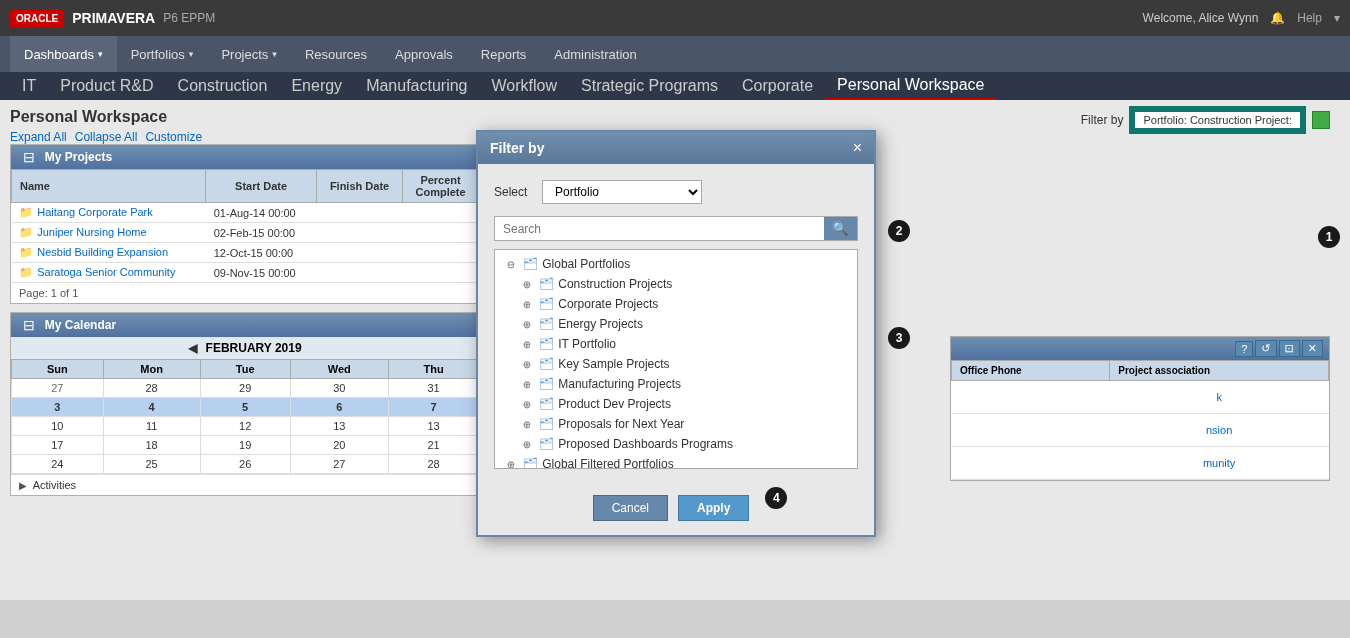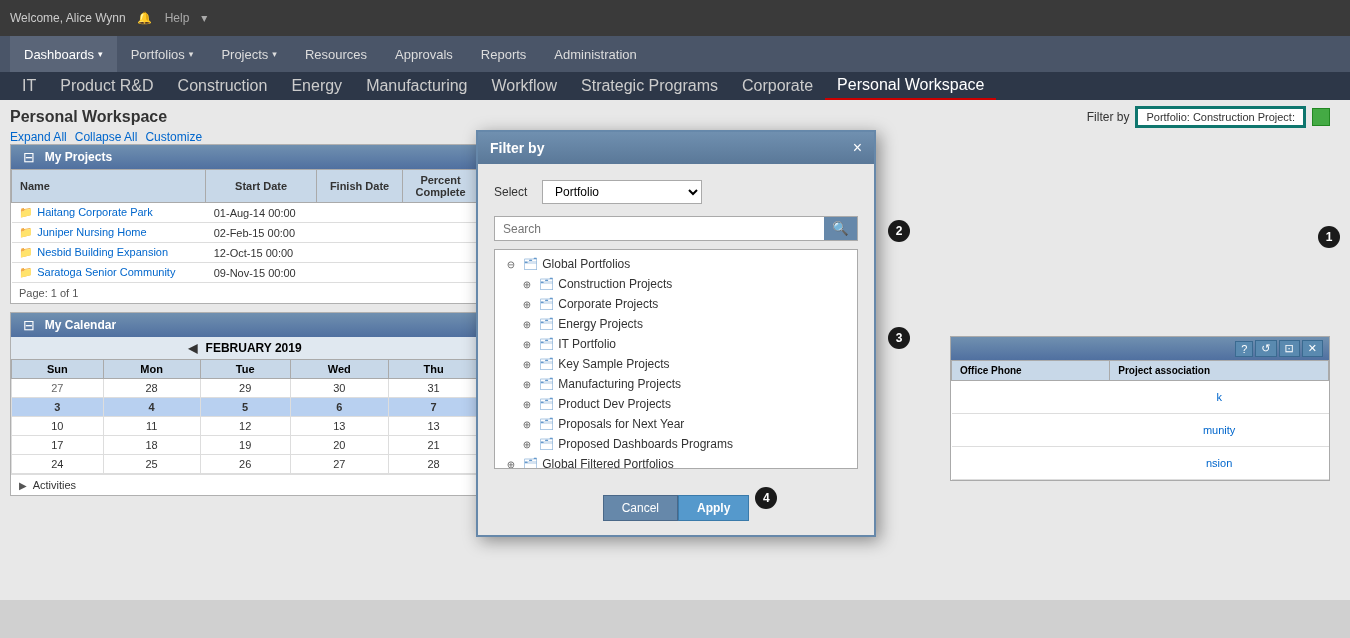--- a/index.html
+++ b/index.html
@@ -47,21 +47,21 @@
     .pagination { font-size: 11px; color: #555; padding: 4px 8px; }
 
     
     .calendar-table { width: 100%; border-collapse: collapse; }
     .calendar-table th { background: #c8d8e8; padding: 3px 4px; text-align: center; font-size: 11px; border: 1px solid #aaa; }
     .calendar-table td { padding: 3px 8px; text-align: center; font-size: 11px; border: 1px solid #ddd; color: #333; }
     .calendar-table td.today { background: #b8d0f0; font-weight: bold; }
     .calendar-table td.weekend { color: #666; }
     .calendar-month-header { text-align: center; font-size: 12px; font-weight: bold; padding: 4px; background: #e0e8f0; display: flex; align-items: center; justify-content: center; gap: 8px; }
     .calendar-nav { cursor: pointer; color: #333; }
-    .filter-tag { background: white; border: 3px solid #0f766e; padding: 2px 8px; font-size: 11px; color: #333; }
+    .filter-tag { background: white; border: 6px solid #0f766e; padding: 2px 8px; font-size: 11px; color: #333; }
 
     
     .right-panel { position: absolute; top: 130px; right: 10px; width: 380px; background: white; border: 1px solid #aaa; }
     .right-panel-header { background: linear-gradient(to bottom, #7090b0, #5070a0); color: white; padding: 3px 6px; display: flex; justify-content: space-between; align-items: center; }
     .right-panel-toolbar { display: flex; gap: 2px; align-items: center; }
     .rp-btn { background: #5a8ab0; border: 1px solid #3a6a90; color: white; padding: 1px 5px; cursor: pointer; font-size: 11px; }
     .right-panel-content { }
     .rp-table { width: 100%; border-collapse: collapse; }
     .rp-table th { background: #c8d8e8; padding: 4px 8px; text-align: left; font-size: 10px; border: 1px solid #aaa; }
     .rp-table td { padding: 10px 8px; font-size: 11px; border-bottom: 1px solid #ddd; color: #0066cc; text-align: center; }
@@ -76,21 +76,21 @@
     .modal-row { display: flex; align-items: center; gap: 8px; margin-bottom: 12px; }
     .modal-label { font-size: 12px; font-weight: normal; color: #333; min-width: 40px; }
     .modal-select { border: 1px solid #aaa; padding: 3px 8px; font-size: 12px; background: white; min-width: 160px; }
     .search-row { display: flex; border: 1px solid #aaa; background: white; }
     .search-input { flex: 1; border: none; padding: 4px 8px; font-size: 12px; outline: none; color: #999; }
     .search-btn { background: #6688aa; border: none; padding: 4px 8px; cursor: pointer; color: white; }
     .tree-container { border: 1px solid #aaa; background: white; max-height: 220px; overflow-y: auto; padding: 4px; }
     .tree-item { display: flex; align-items: center; padding: 2px 4px; cursor: pointer; font-size: 12px; color: #333; }
     .tree-item .expand-btn { width: 16px; height: 16px; display: flex; align-items: center; justify-content: center; color: #666; font-size: 10px; cursor: pointer; }
     .tree-item-indent { padding-left: 20px; }
-    .modal-footer { display: flex; justify-content: center; gap: 0; padding: 10px 0 14px; }
+    .modal-footer { display: flex; justify-content: center; gap: 10px; padding: 10px 0 14px; }
     .btn-cancel { background: #6688aa; color: white; border: 1px solid #4a6888; padding: 5px 18px; cursor: pointer; font-size: 12px; }
     .btn-apply { background: #5599cc; color: white; border: 1px solid #3a7aaa; padding: 5px 18px; cursor: pointer; font-size: 12px; font-weight: bold; }
 
     
     .tree-container::-webkit-scrollbar { width: 12px; }
     .tree-container::-webkit-scrollbar-track { background: #f0f0f0; }
     .tree-container::-webkit-scrollbar-thumb { background: #aaa; border: 1px solid #888; }
 
     
     .activities-row { display: flex; align-items: center; padding: 4px 8px; cursor: pointer; font-size: 11px; color: #333; border-top: 1px solid #ddd; }
@@ -101,20 +101,25 @@
 
     .filter-bar-top { position: absolute; right: 20px; top: 6px; display: flex; align-items: center; gap: 6px; font-size: 12px; }
     .green-grid-icon { width: 20px; height: 20px; display: inline-block; cursor: pointer; background: #44aa44; border: 1px solid #228822; }
 
     .badge-1 { top: 126px; right: 10px; }
   </style>
 </head>
 <body>
 
 <div class="top-bar">
+  <div class="top-bar-left">
+    <span class="oracle-logo">ORACLE</span>
+    <span class="app-title">PRIMAVERA</span>
+    <span class="app-subtitle">P6 EPPM</span>
+  </div>
   <div class="top-bar-right">
     <span>Welcome, Alice Wynn</span>
     <span style="cursor:pointer;">🔔</span>
     <span style="cursor:pointer; color:#aaa;">Help</span>
     <span style="color:#aaa;">▾</span>
   </div>
 </div>
 
 <div class="main-nav">
   <button class="main-nav-item active">Dashboards <span class="arrow">▾</span></button>
@@ -292,25 +297,25 @@
                 <th>Project association</th>
               </tr>
             </thead>
             <tbody>
               <tr>
                 <td></td>
                 <td><a class="link-text">k</a></td>
               </tr>
               <tr>
                 <td></td>
+                <td><a class="link-text">nsion</a></td>
+              </tr>
+              <tr>
+                <td></td>
                 <td><a class="link-text">munity</a></td>
-              </tr>
-              <tr>
-                <td></td>
-                <td><a class="link-text">nsion</a></td>
               </tr>
             </tbody>
           </table>
         </div>
       </div>
     </div>
 
   </div>
 
   <div class="badge badge-1">1</div>

